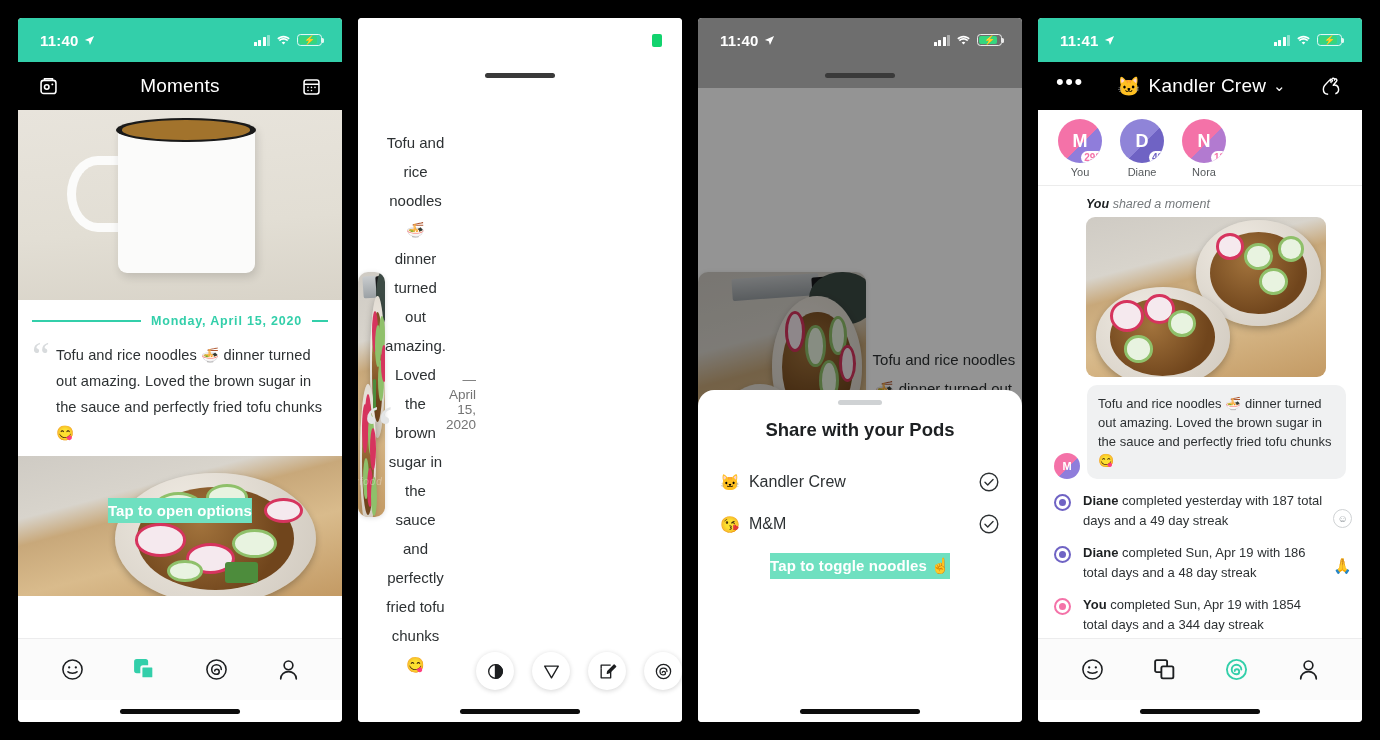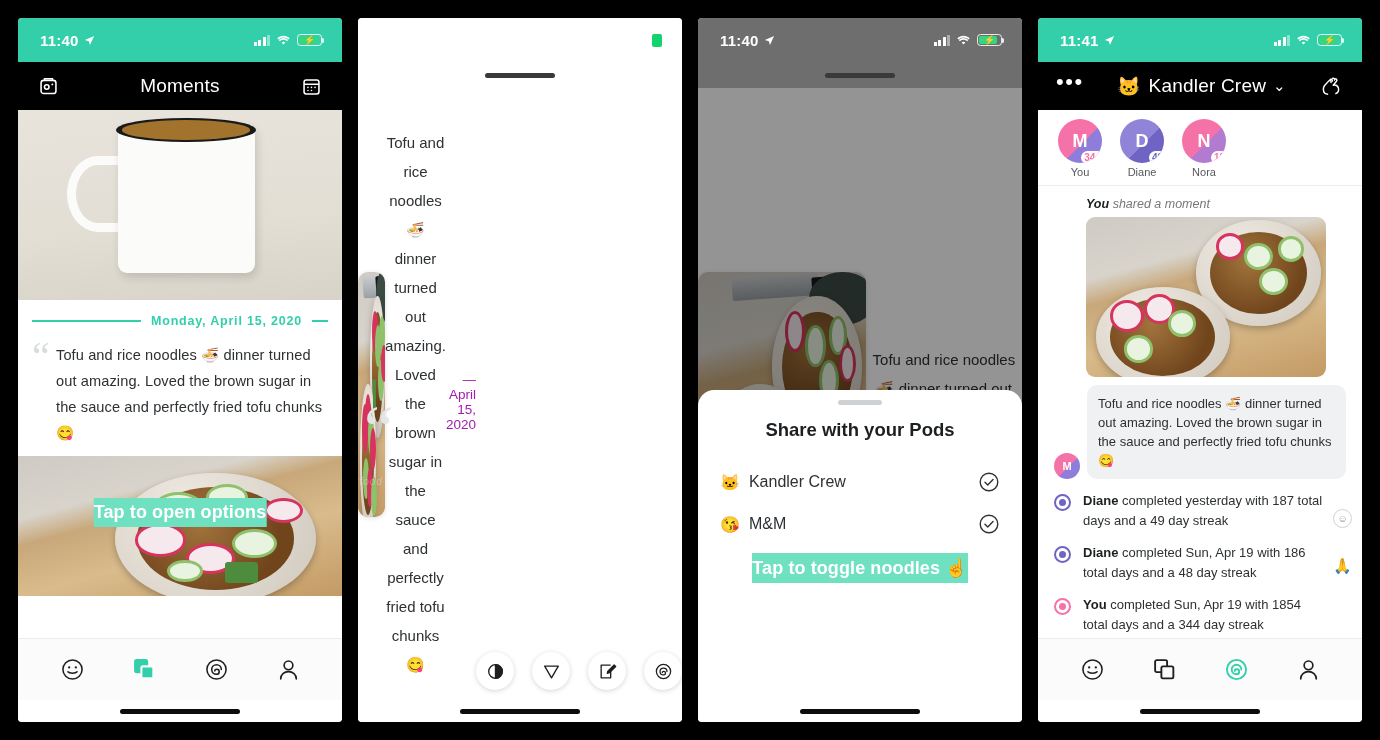--- a/index.html
+++ b/index.html
@@ -46,21 +46,21 @@
   .feed { flex: 1 1 auto; overflow: hidden; position: relative; background:#fff;}
   .photo { width: 100%; display:block; position:relative; }
   .divider-row { display:flex; align-items:center; gap:10px; padding: 14px 14px 10px; }
   .divider-line { flex:1 1 auto; height:1.5px; background:#33cfaa; }
   .divider-line.short { flex: 0 0 16px; }
   .date-label { color:#33cfaa; font-size:12.5px; font-weight:700; letter-spacing:.8px; white-space:nowrap; }
   .quote-block { position:relative; padding: 4px 16px 10px 38px; }
   .quote-mark { position:absolute; left:14px; top:2px; font-size:40px; color:#d8dbdd;
                 font-family:"Liberation Serif", serif; line-height:.85; }
   .quote-text { font-size:14.6px; line-height:26px; color:#2d3133; letter-spacing:.1px; }
-  .tap-pill { display:inline-block; background:#6fe0c0; color:#fff; font-size:18px; font-weight:700;
+  .tap-pill { display:inline-block; background:#6fe0c0; color:#fff; font-size:15px; font-weight:700;
               padding:4px 0; letter-spacing:.1px; }
   .tap-overlay { position:absolute; left:50%; transform:translateX(-50%); z-index:5; white-space:nowrap; }
 
   
   .tabbar { flex:0 0 62px; background:#fbfbfb; border-top:1px solid #ececed;
             display:flex; align-items:center; justify-content:space-around; padding:0 18px;}
   .tab-ico { width:28px; height:28px; color:#1d1f21; display:flex; align-items:center; justify-content:center;}
   .tab-ico.active { color:#33cfaa; }
   .home-ind { height:22px; background:#fff; display:flex; align-items:center; justify-content:center; flex:0 0 22px;}
   .home-bar { width:120px; height:5px; background:#0d0d0d; border-radius:3px; }
@@ -70,21 +70,21 @@
                justify-content:flex-end; padding-right:20px;}
   .mini-batt { width:10px; height:13px; background:#12d36e; border-radius:2px; }
   .grabber-wrap { height:26px; display:flex; align-items:center; justify-content:center; flex:0 0 26px; background:#fff;}
   .grabber { width:70px; height:5px; background:#3a3a3a; border-radius:3px; }
   .detail-body { flex:1 1 auto; background:#fff; display:flex; flex-direction:row;
                  align-items:center; position:relative; overflow:hidden; }
   .detail-photo { width:288px; height:245px; border-radius:10px; overflow:hidden; position:relative;
                   box-shadow:0 1px 5px rgba(0,0,0,.13); }
   .detail-caption { width:268px; text-align:center; font-size:15px; line-height:29px;
                     color:#2d3133; margin-top:18px; position:relative; z-index:2;}
-  .detail-date { width:268px; text-align:right; font-size:13.5px; color:#a21caf; margin-top:16px; }
+  .detail-date { width:268px; text-align:right; font-size:13.5px; color:#737373; margin-top:16px; }
   .big-quote { position:absolute; left:6px; top:318px; font-size:66px; color:#e3e5e6;
                font-family:"Liberation Serif", serif; line-height:.7; z-index:1;}
   .action-row { display:flex; gap:18px; justify-content:center; margin-top:auto; padding-bottom:10px; }
   .action-btn { width:38px; height:38px; border-radius:50%; background:#fff; box-shadow:0 1px 5px rgba(0,0,0,.17);
                 display:flex; align-items:center; justify-content:center; color:#1d1f21;}
 
   
   .dimmed { position:absolute; inset:0; background:rgba(0,0,0,.42); z-index:3; }
   .sheet { position:absolute; left:0; right:0; bottom:0; background:#fff;
            border-radius:16px 16px 0 0; z-index:6; padding-top:10px; height:310px; }
@@ -476,21 +476,21 @@
           <path d="M12.6 4c.6-.8 1.6-.9 2.2-.3.6.6.6 1.5 0 2.2"></path>
           <path d="M15 4.6c.6-.7 1.6-.8 2.2-.2.6.6.6 1.5 0 2.2l-3.4 4.1c2.6-.6 4.8.6 5.4 3 .7 2.6-.8 5-3.2 5.9"></path>
         </svg>
       </span>
     </div>
 
     <div class="pods-strip">
       <div class="pod-member">
         <div class="avatar" style="background:linear-gradient(135deg,#f472a8 55%,#8f7ddb 55%);">
           <span>M</span>
-          <span class="streak" style="color:#f472a8;">344</span>
+          <span class="streak" style="color:#f472a8;">298</span>
         </div>
         <span class="pod-name">You</span>
       </div>
       <div class="pod-member">
         <div class="avatar" style="background:linear-gradient(135deg,#8f84d8 55%,#6f63c4 55%);">
           <span>D</span>
           <span class="streak" style="color:#6f63c4;">49</span>
         </div>
         <span class="pod-name">Diane</span>
       </div>

